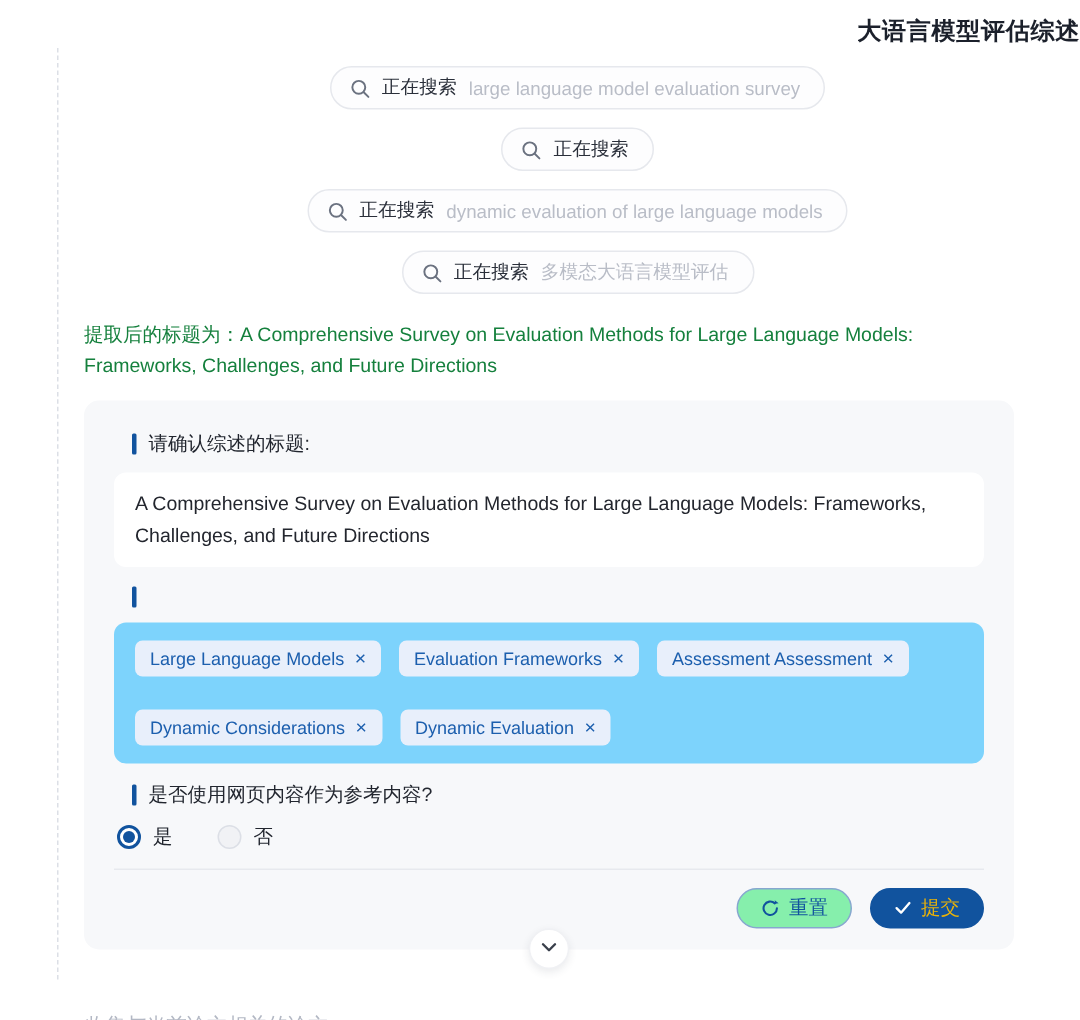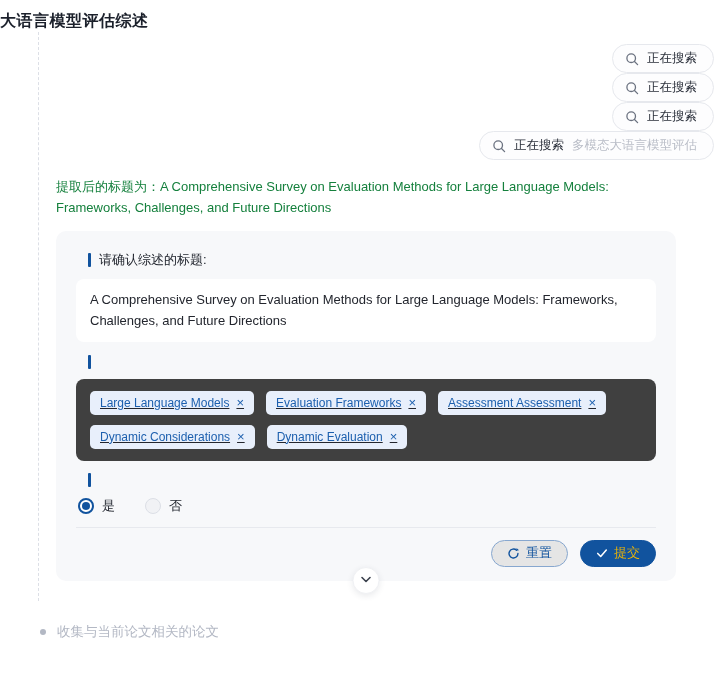--- a/index.html
+++ b/index.html
@@ -4,35 +4,35 @@
 <style>
   * { box-sizing: border-box; margin: 0; padding: 0; }
   html,body { width: 720px; height: 680px; }
   body {
     font-family: "Liberation Sans", "DejaVu Sans", sans-serif;
     background: #ffffff;
     color: #23262e;
     overflow: hidden;
   }
   .page-title {
-    text-align: left;
+    text-align: right;
     padding-top: 11px;
     font-size: 16px;
     font-weight: bold;
     color: #1b202b;
     letter-spacing: .5px;
   }
   
   .timeline {
     margin-left: 38px;
     border-left: 1px dashed #dcdfe6;
     padding: 10px 6px 2px 17px;
     position: relative;
   }
-  .search-pills { display: flex; flex-direction: column; align-items: flex-end; margin-top: 2px; }
+  .search-pills { display: flex; flex-direction: column; align-items: center; gap: 12px; margin-top: 2px; }
   .search-pill {
     display: inline-flex; align-items: center; gap: 8px;
     border: 1px solid #e6e8ed; background: #fdfdfe;
     border-radius: 999px; padding: 5px 16px 5px 12px;
     font-size: 12.5px;
   }
   .search-pill .magnifier { display: flex; }
   .pill-status { color: #2a2f3a; }
   .pill-query { color: #b9bdc7; }
 
@@ -53,24 +53,23 @@
   .section { display: flex; align-items: center; gap: 8px; margin: 4px 0 10px 0; padding-left: 12px; }
   .section-bar { width: 3px; height: 14px; background: #11539e; border-radius: 1px; }
   .section-label { font-size: 13px; color: #22262f; font-weight: 500; }
 
   .title-box {
     background: #fff; border-radius: 8px;
     padding: 10px 14px; font-size: 13px; line-height: 1.65;
     color: #23262e; margin-bottom: 13px;
   }
   .keywords-box {
-    background: #404040; border-radius: 8px;
-    padding: 12px 14px; display: flex; flex-wrap: wrap; gap: 10px 12px;
+    background: #7dd3fc; border-radius: 8px;
+    padding: 12px 14px; display: flex; flex-wrap: wrap; gap: 22px 12px;
     margin-bottom: 12px;
-    text-decoration: underline;
   }
   .keyword-tag {
     background: #e8effb; color: #1c5fae;
     font-size: 12px; padding: 5px 10px; border-radius: 5px;
     display: inline-flex; align-items: center; gap: 7px;
   }
   .tag-close { font-size: 13px; line-height: 1; cursor: pointer; }
 
   .radio-row { display: flex; align-items: center; gap: 30px; margin: 4px 0 12px 2px; }
   .radio-opt { display: inline-flex; align-items: center; gap: 8px; font-size: 13px; color: #22262f; cursor: pointer; }
@@ -81,21 +80,21 @@
 
   .divider { height: 1px; background: #e7e9ee; margin: 10px 0 12px 0; }
 
   .actions { display: flex; justify-content: flex-end; gap: 12px; }
   .btn {
     height: 27px; border-radius: 999px; font-size: 13px;
     display: inline-flex; align-items: center; gap: 6px;
     padding: 0 15px; cursor: pointer;
     font-family: inherit;
   }
-  .btn-reset { background: #e5e5e5; border: 1px solid #87a7cf; color: #11539e; font-family: Liberation Mono, monospace; }
+  .btn-reset { background: #86efac; border: 1px solid #87a7cf; color: #11539e; font-family: Liberation Mono, monospace; }
   .btn-submit { background: #11539e; border: 1px solid #11539e; color: #eab308; }
 
   .collapse-btn {
     position: absolute; left: 50%; bottom: -13px; transform: translateX(-50%);
     width: 27px; height: 27px; border-radius: 50%;
     background: #fff; border: 1px solid #f0f1f4;
     box-shadow: 0 2px 6px rgba(40,50,70,.10);
     display: flex; align-items: center; justify-content: center; cursor: pointer;
   }
 
@@ -115,38 +114,40 @@
 
   <div class="search-pills">
     <div class="search-pill">
       <span class="magnifier">
         <svg width="14" height="14" viewBox="0 0 14 14" fill="none">
             <circle cx="6.2" cy="6.2" r="4.3" stroke="#6b7280" stroke-width="1.3"></circle>
             <line x1="9.5" y1="9.5" x2="12.6" y2="12.6" stroke="#6b7280" stroke-width="1.3" stroke-linecap="round"></line>
           </svg>
       </span>
       <span class="pill-status">正在搜索</span>
-    </div>
-    <div class="search-pill">
-      <span class="magnifier">
-        <svg width="14" height="14" viewBox="0 0 14 14" fill="none">
-            <circle cx="6.2" cy="6.2" r="4.3" stroke="#6b7280" stroke-width="1.3"></circle>
-            <line x1="9.5" y1="9.5" x2="12.6" y2="12.6" stroke="#6b7280" stroke-width="1.3" stroke-linecap="round"></line>
-          </svg>
-      </span>
-      <span class="pill-status">正在搜索</span>
-    </div>
-    <div class="search-pill">
-      <span class="magnifier">
-        <svg width="14" height="14" viewBox="0 0 14 14" fill="none">
-            <circle cx="6.2" cy="6.2" r="4.3" stroke="#6b7280" stroke-width="1.3"></circle>
-            <line x1="9.5" y1="9.5" x2="12.6" y2="12.6" stroke="#6b7280" stroke-width="1.3" stroke-linecap="round"></line>
-          </svg>
-      </span>
-      <span class="pill-status">正在搜索</span>
+      <span class="pill-query">large language model evaluation survey</span>
+    </div>
+    <div class="search-pill">
+      <span class="magnifier">
+        <svg width="14" height="14" viewBox="0 0 14 14" fill="none">
+            <circle cx="6.2" cy="6.2" r="4.3" stroke="#6b7280" stroke-width="1.3"></circle>
+            <line x1="9.5" y1="9.5" x2="12.6" y2="12.6" stroke="#6b7280" stroke-width="1.3" stroke-linecap="round"></line>
+          </svg>
+      </span>
+      <span class="pill-status">正在搜索</span>
+    </div>
+    <div class="search-pill">
+      <span class="magnifier">
+        <svg width="14" height="14" viewBox="0 0 14 14" fill="none">
+            <circle cx="6.2" cy="6.2" r="4.3" stroke="#6b7280" stroke-width="1.3"></circle>
+            <line x1="9.5" y1="9.5" x2="12.6" y2="12.6" stroke="#6b7280" stroke-width="1.3" stroke-linecap="round"></line>
+          </svg>
+      </span>
+      <span class="pill-status">正在搜索</span>
+      <span class="pill-query">dynamic evaluation of large language models</span>
     </div>
     <div class="search-pill">
       <span class="magnifier">
         <svg width="14" height="14" viewBox="0 0 14 14" fill="none">
             <circle cx="6.2" cy="6.2" r="4.3" stroke="#6b7280" stroke-width="1.3"></circle>
             <line x1="9.5" y1="9.5" x2="12.6" y2="12.6" stroke="#6b7280" stroke-width="1.3" stroke-linecap="round"></line>
           </svg>
       </span>
       <span class="pill-status">正在搜索</span>
       <span class="pill-query">多模态大语言模型评估</span>
@@ -184,20 +185,21 @@
         <span class="tag-close">×</span>
       </span>
       <span class="keyword-tag">
         <span>Dynamic Evaluation</span>
         <span class="tag-close">×</span>
       </span>
     </div>
 
     <div class="section">
       <span class="section-bar"></span>
+      <span class="section-label">是否使用网页内容作为参考内容?</span>
     </div>
     <div class="radio-row">
       <span class="radio-opt">
         <span class="radio-circle selected">
             <span class="dot"></span>
           </span>
         <span>是</span>
       </span>
       <span class="radio-opt">
         <span class="radio-circle unselected"></span>

